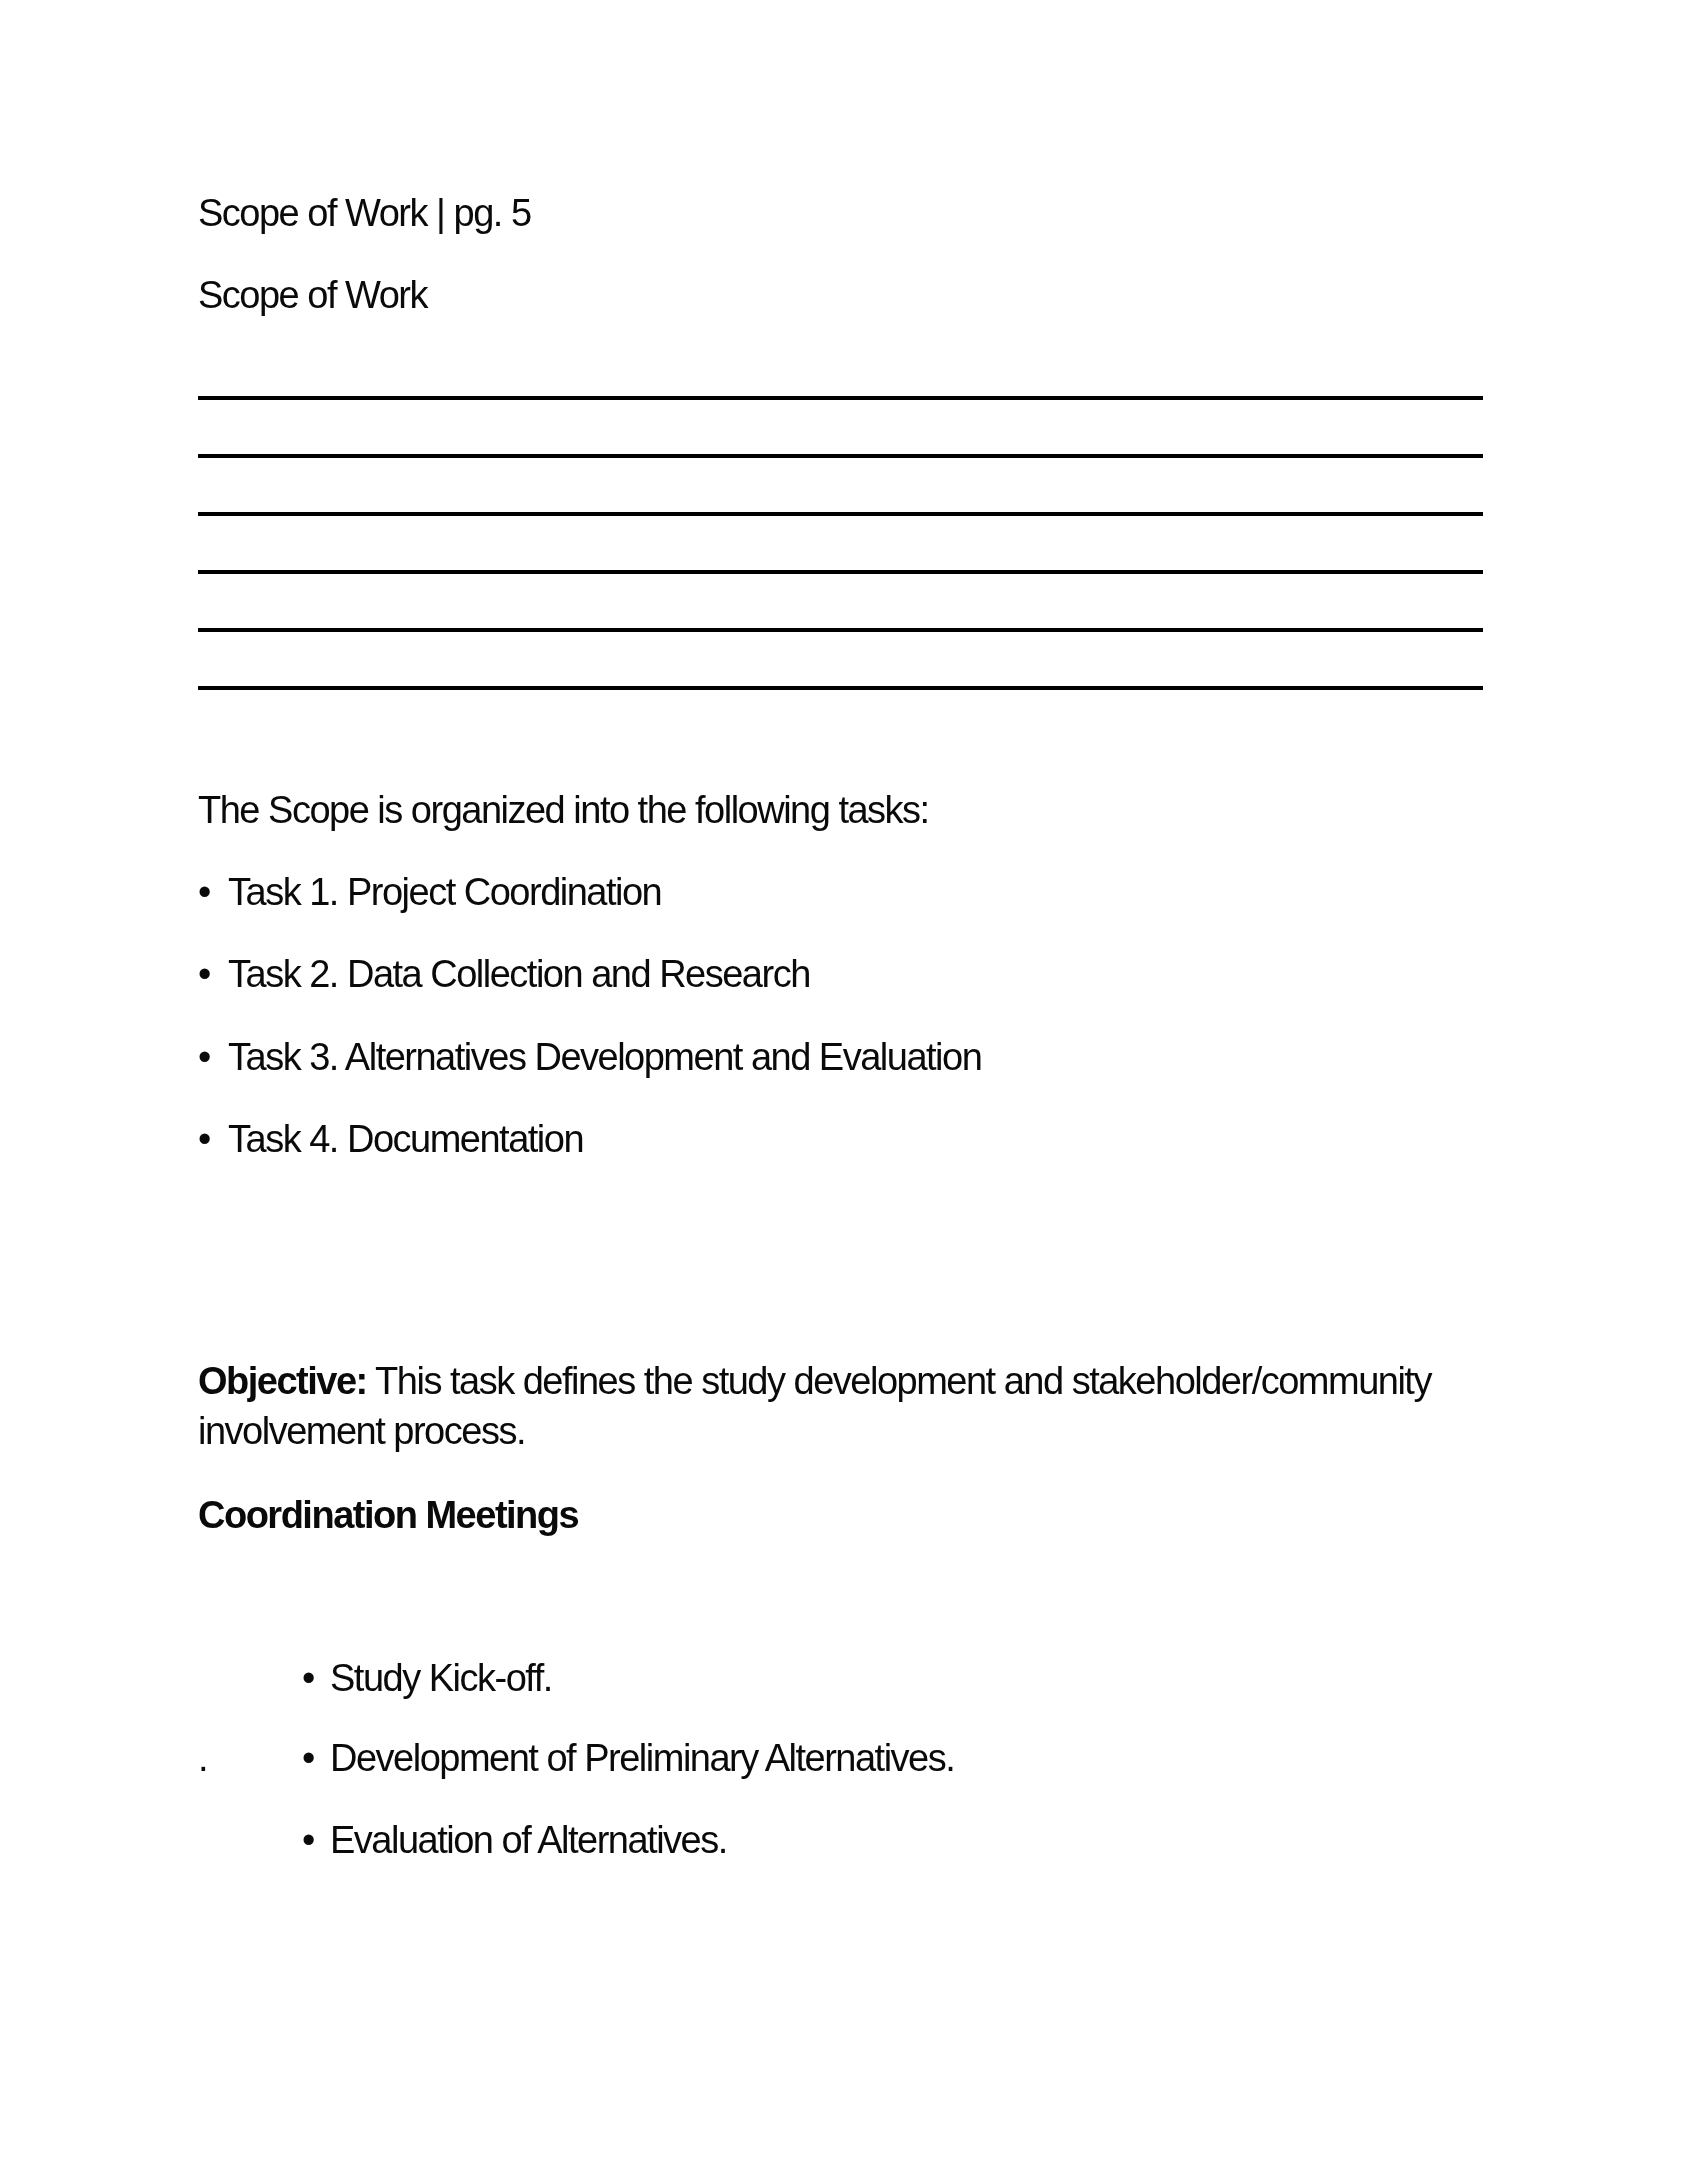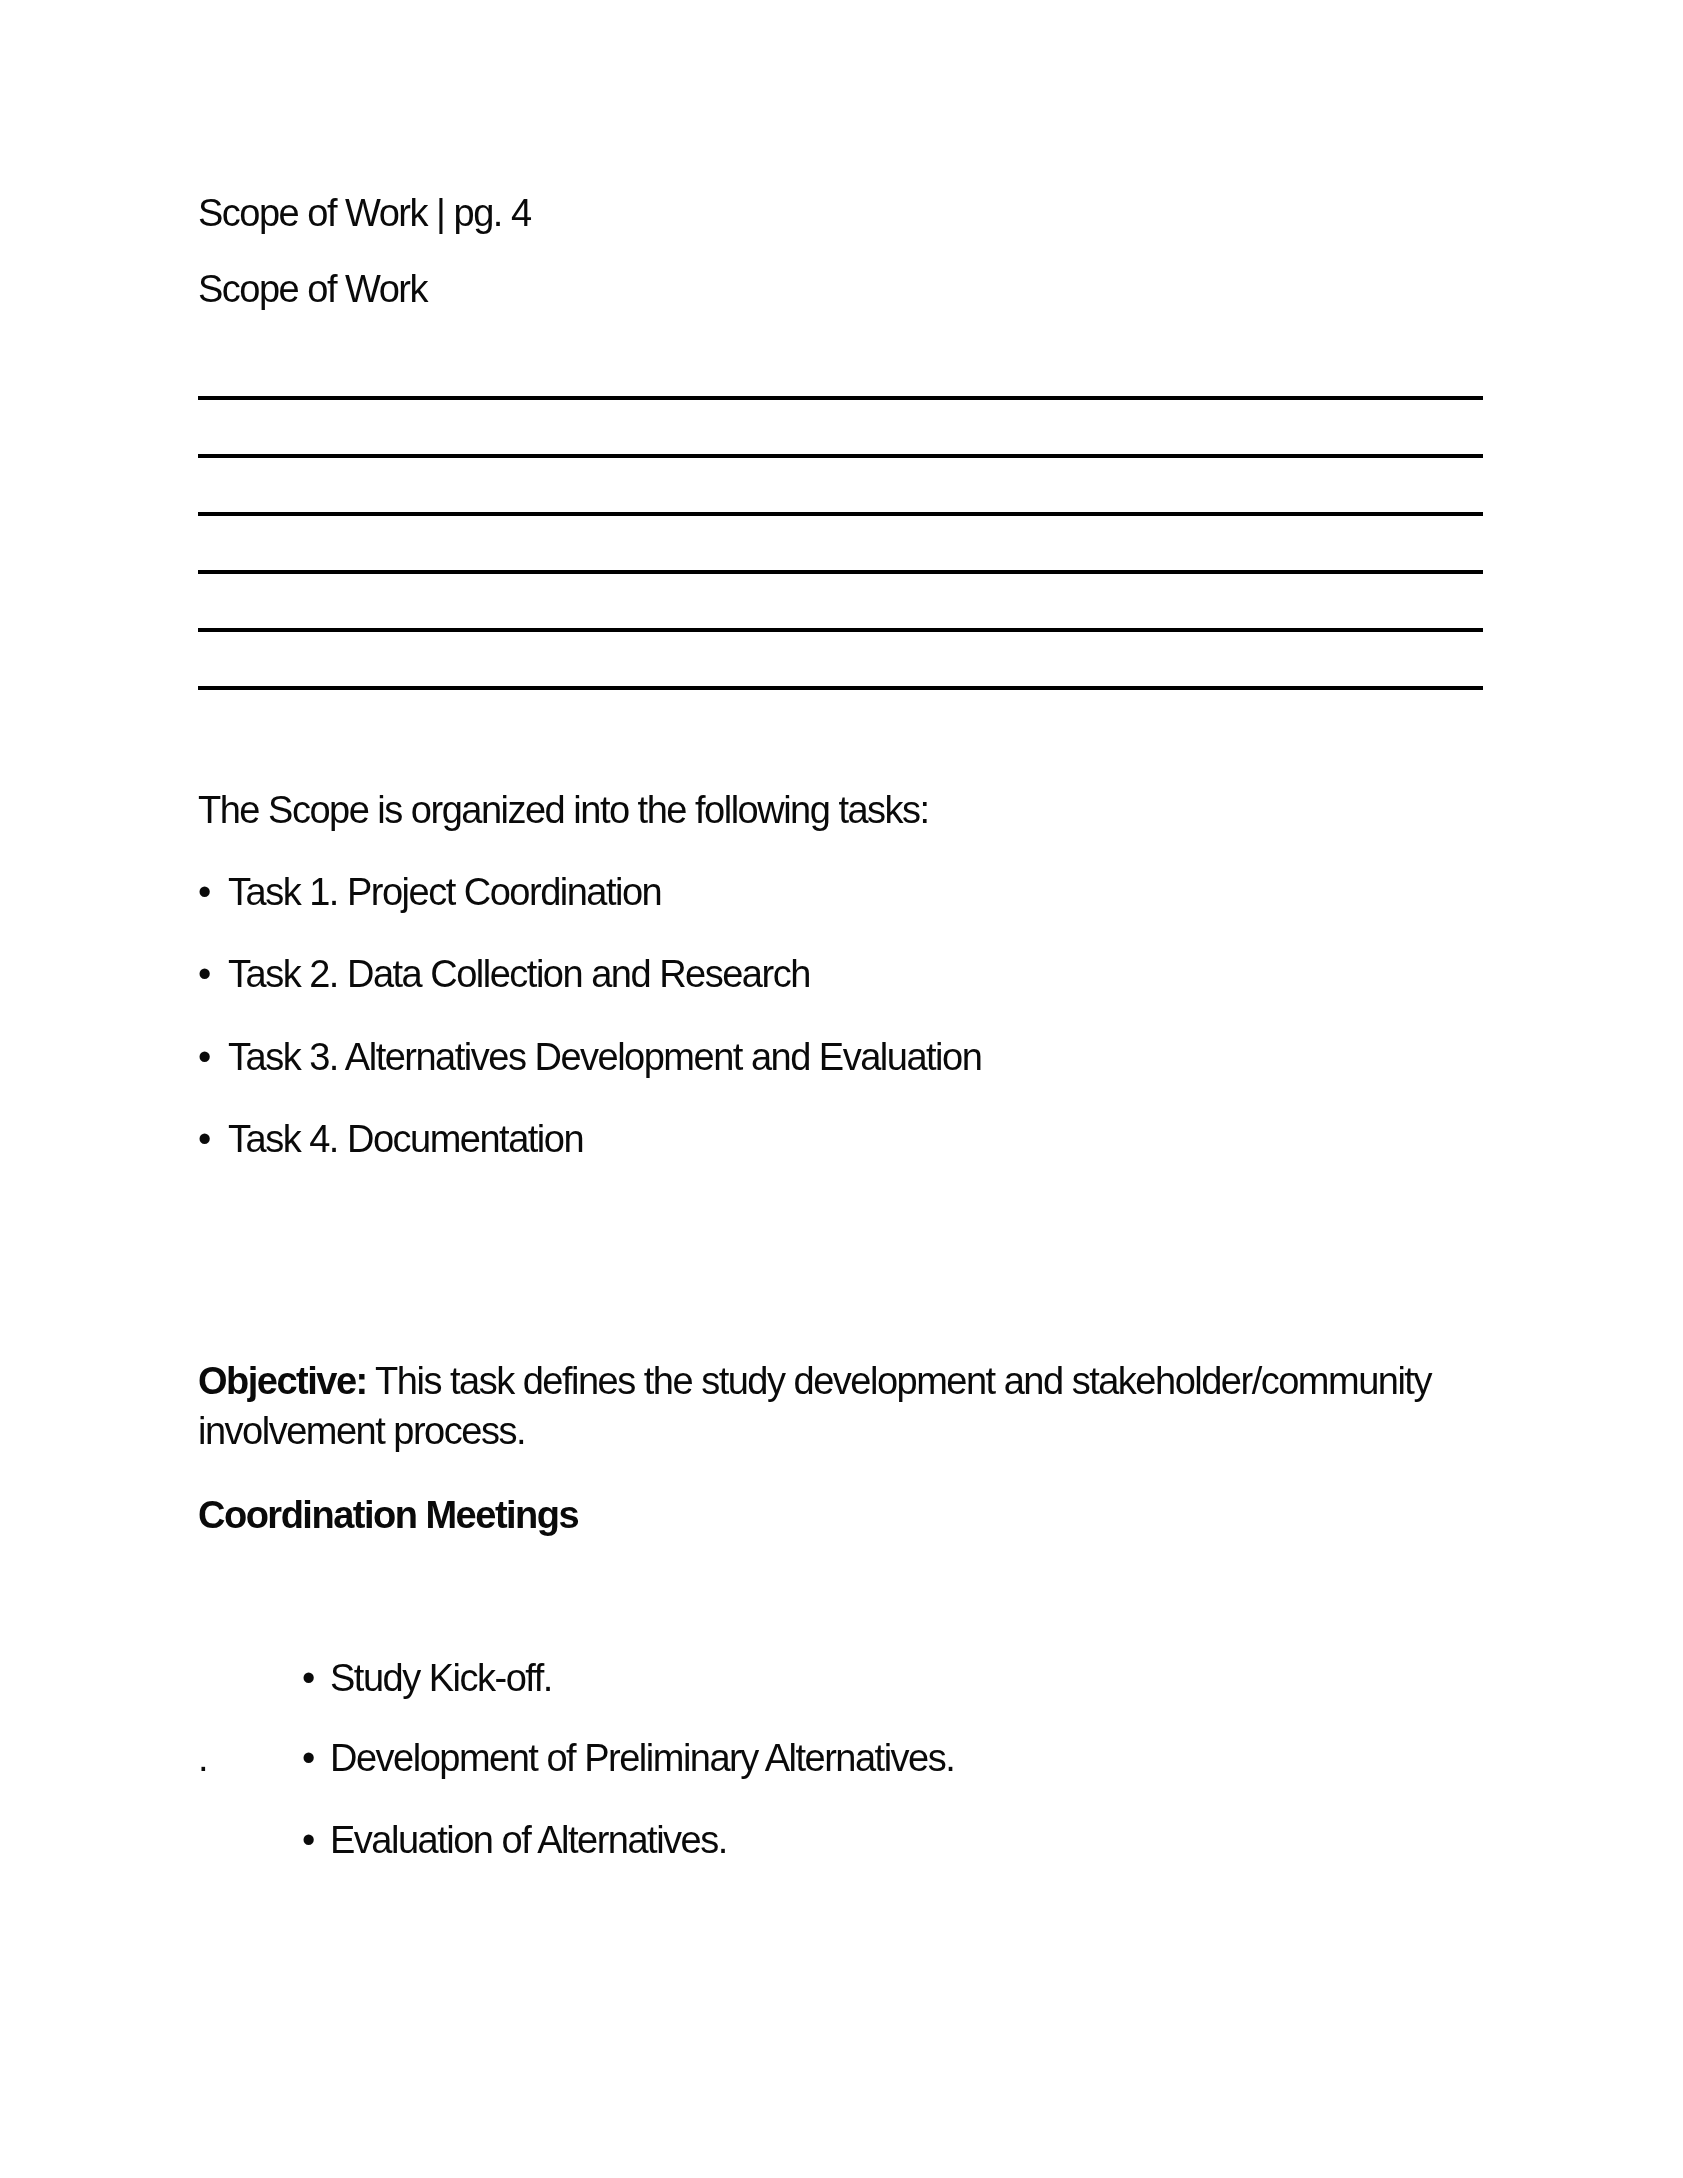--- a/index.html
+++ b/index.html
@@ -25,23 +25,23 @@
   .bullet-glyph{flex:0 0 30px;width:30px;}
   .indent-prefix{flex:0 0 104px;width:104px;}
   .bullet-glyph-sub{flex:0 0 28px;width:28px;}
   .line{display:block;}
 </style>
 </head>
 <body>
 
 <div class="page">
 
-  <div class="abs" style="top:188px">Scope of Work | pg. 4</div>
+  <div class="abs" style="top:188px">Scope of Work | pg. 5</div>
 
-  <div class="abs" style="top:264px">Scope of Work</div>
+  <div class="abs" style="top:270px">Scope of Work</div>
 
   <div class="rules">
     <div class="rule-row"></div>
     <div class="rule-row"></div>
     <div class="rule-row"></div>
     <div class="rule-row"></div>
     <div class="rule-row"></div>
     <div class="rule-row"></div>
   </div>
 

